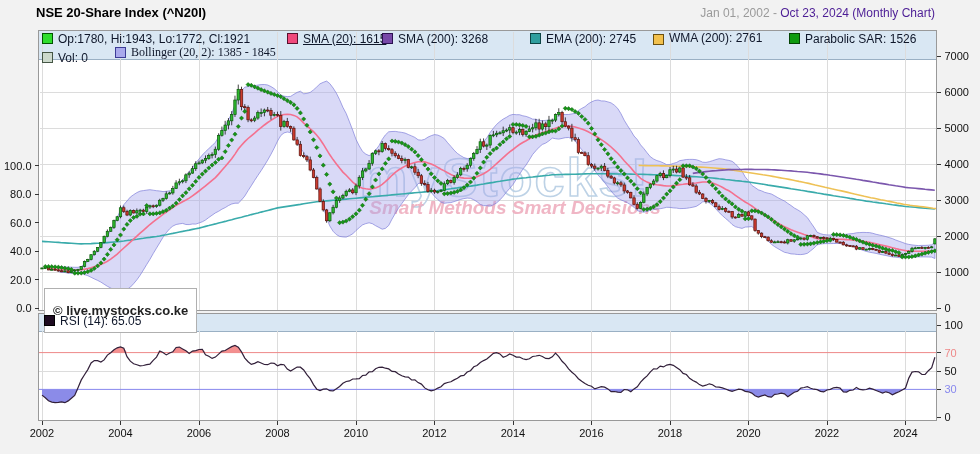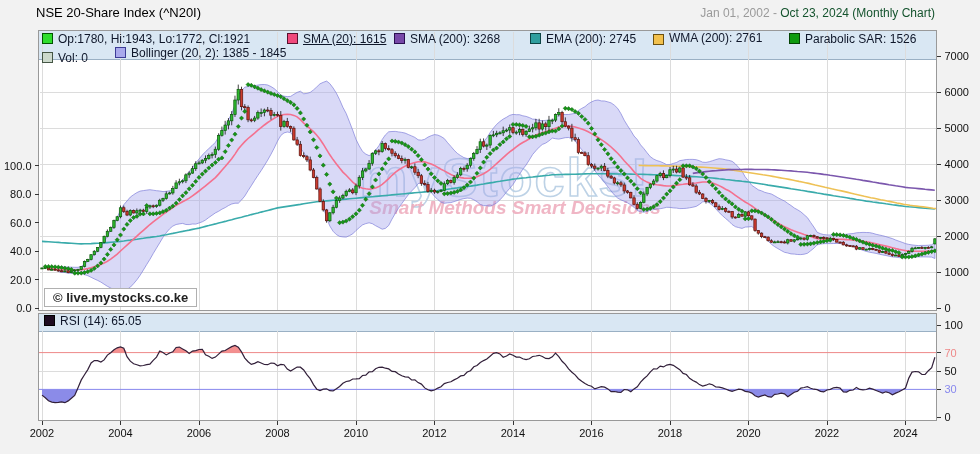--- a/index.html
+++ b/index.html
@@ -1,25 +1,25 @@
 <!DOCTYPE html>
 <html><head>
 <meta charset="utf-8">
 <style>
   html,body{margin:0;padding:0;background:#f2f2f2;font-family:"Liberation Sans",sans-serif;}
   #stage{position:relative;width:980px;height:454px;background:#f2f2f2;overflow:hidden;}
   #chart-svg{position:absolute;left:0;top:0;}
   .abs{position:absolute;white-space:nowrap;}
-  #page-title{left:36px;top:5px;font-size:13px;font-weight:normal;color:#000;}
+  #page-title{left:36px;top:5px;font-size:13px;font-weight:bold;color:#000;}
   #date-range{right:45px;top:6px;font-size:12px;}
   #date-range .muted{color:#9a9a9a;margin-left:16px;}
-  #date-range .main{color:#14532d;}
+  #date-range .main{color:#4c1d95;}
   .legend-item{position:absolute;display:flex;align-items:center;height:13px;font-size:12px;color:#0f172a;}
   .swatch{width:9px;height:9px;border:1px solid #222;margin-right:5px;flex:0 0 auto;}
-  #copyright-box{left:44px;top:288px;background:#fff;border:1px solid #b0b0b0;padding:1px 8px;
+  #copyright-box{left:44px;top:288px;background:#fff;border:1px solid #b0b0b0;padding:14px 8px;
     font-size:13px;font-weight:bold;color:#222;}
   #rsi-legend{left:44px;top:314px;}
 </style>
 </head>
 <body>
 
 <div id="stage">
   <svg id="chart-svg" width="980" height="454" viewBox="0 0 980 454">
       <rect x="38.5" y="30.5" width="898" height="280" fill="#ffffff"></rect>
       <rect x="38.5" y="30.5" width="898" height="28.5" fill="#d9e7f3"></rect>
@@ -989,21 +989,21 @@
 
   <div id="legend-row1">
       <div class="legend-item" style="left: 42px; top: 32px;">
         <span class="swatch" style="background: rgb(46, 222, 46); border-color: rgb(0, 85, 0);"></span>
         <span>Op:1780, Hi:1943, Lo:1772, Cl:1921</span>
       </div>
       <div class="legend-item" style="left: 287px; top: 32px; text-decoration: underline;">
         <span class="swatch" style="background: rgb(240, 73, 124); border-color: rgb(88, 16, 46);"></span>
         <span>SMA (20): 1615</span>
       </div>
-      <div class="legend-item" style="left: 394px; top: 32px;">
+      <div class="legend-item" style="left: 382px; top: 32px;">
         <span class="swatch" style="background: rgb(119, 72, 168); border-color: rgb(42, 16, 80);"></span>
         <span>SMA (200): 3268</span>
       </div>
       <div class="legend-item" style="left: 530px; top: 32px;">
         <span class="swatch" style="background: rgb(47, 158, 158); border-color: rgb(13, 68, 68);"></span>
         <span>EMA (200): 2745</span>
       </div>
       <div class="legend-item" style="left: 653px; top: 32px; align-items: flex-end;">
         <span class="swatch" style="background: rgb(242, 193, 78); border-color: rgb(106, 80, 16);"></span>
         <span>WMA (200): 2761</span>
@@ -1011,21 +1011,21 @@
       <div class="legend-item" style="left: 777px; top: 32px; padding-left: 12px;">
         <span class="swatch" style="background: rgb(15, 155, 15); border-color: rgb(4, 68, 4);"></span>
         <span>Parabolic SAR: 1526</span>
       </div>
     </div>
   <div id="legend-row2">
       <div class="legend-item" style="left: 42px; top: 51px;">
         <span class="swatch" style="background: rgb(204, 217, 204); border-color: rgb(68, 85, 68);"></span>
         <span>Vol: 0</span>
       </div>
-      <div class="legend-item" style="left: 115px; top: 46px;">
+      <div class="legend-item" style="left: 115px; top: 46px; font-family: Liberation Serif, serif;">
         <span class="swatch" style="background: rgb(169, 169, 236); border-color: rgb(60, 60, 150);"></span>
         <span>Bollinger (20, 2): 1385 - 1845</span>
       </div>
     </div>
 
   <div id="copyright-box" class="abs">© live.mystocks.co.ke</div>
 
   <div id="rsi-legend" class="abs legend-item">
     <span class="swatch" style="background: rgb(29, 11, 32); border-color: rgb(0, 0, 0);"></span>
     <span>RSI (14): 65.05</span>

